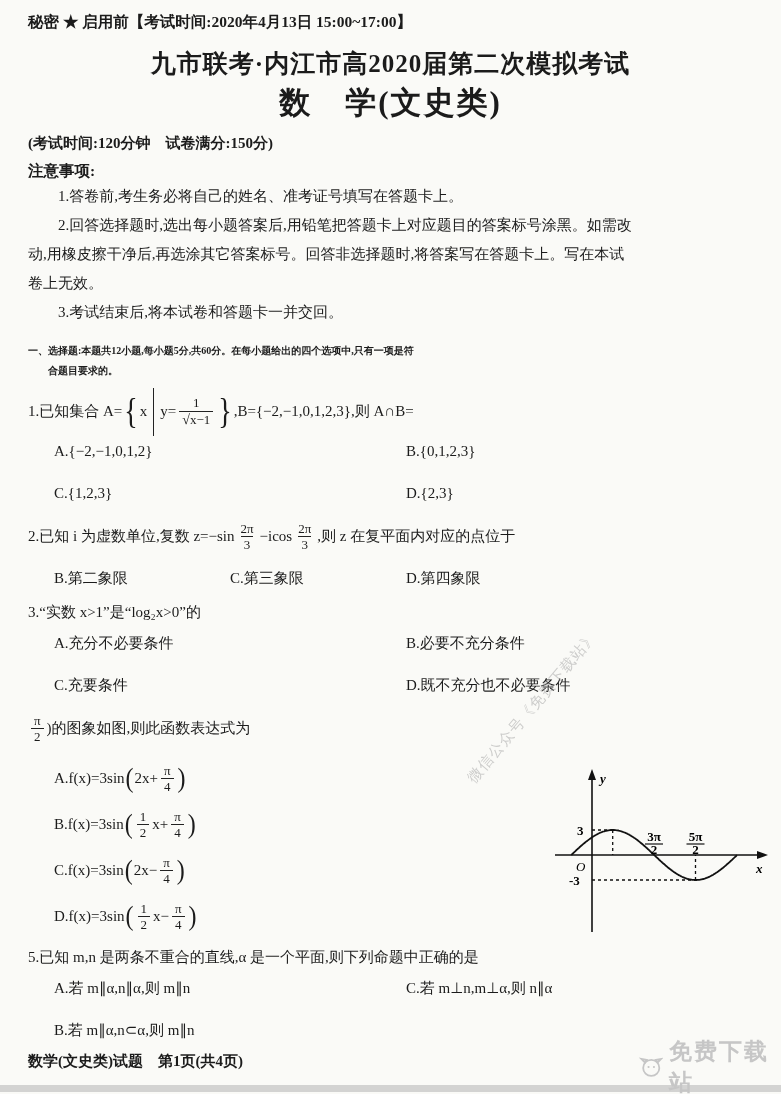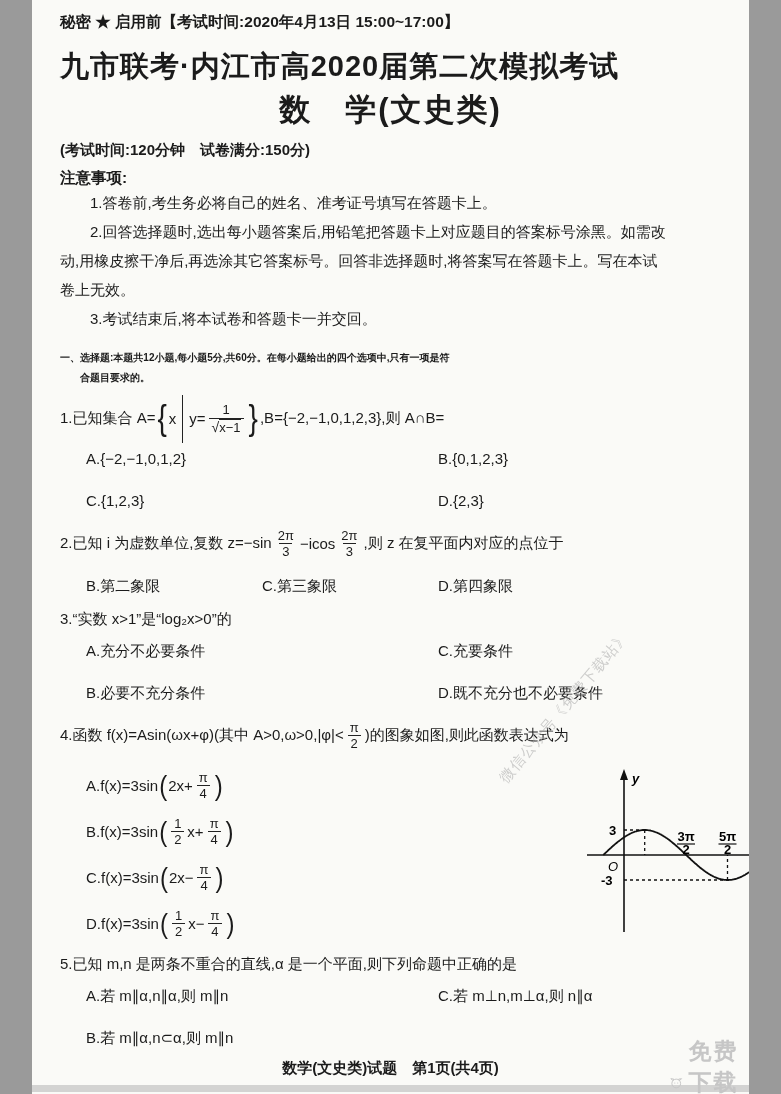--- a/index.html
+++ b/index.html
@@ -1,21 +1,21 @@
 <!DOCTYPE html>
 <html><head>
 <meta charset="utf-8">
 <style>
   html,body{margin:0;padding:0;background:#9a9a9a;}
-  .page{position:relative;width:717px;height:1094px;margin:0 auto;background:#fafaf7;
-        font-family:Liberation Sans, sans-serif;color:#1b1b1b;
+  .page{position:relative;width:781px;height:1094px;margin:0 auto;background:#fafaf7;
+        font-family:Liberation Serif, serif;color:#1b1b1b;
         font-size:15px;overflow:hidden;}
   .content{padding:0 28px;}
   .secret{font-weight:700;font-size:15.5px;padding-top:12px;}
-  .title1{text-align:left;font-weight:700;font-size:29px;margin-top:14px;letter-spacing:1px;}
+  .title1{text-align:center;font-weight:700;font-size:25px;margin-top:14px;letter-spacing:1px;}
   .title2{text-align:center;font-weight:700;font-size:31px;margin-top:2px;letter-spacing:2px;}
   .exam-info{font-weight:700;font-size:15px;margin-top:10px;}
   .notice-head{font-weight:700;font-size:15.5px;margin-top:8px;}
   .nline{line-height:1.93;}
   .indent{text-indent:2em;}
   .section-head{font-weight:700;font-size:10px;margin-top:14px;line-height:2.05;}
   .section-head .l2{padding-left:2em;}
   .stem{margin-top:6px;display:flex;align-items:center;min-height:30px;}
   .stem.tall{min-height:48px;}
   .frac{display:inline-flex;flex-direction:column;align-items:center;font-size:13px;
@@ -25,21 +25,21 @@
   .sqrt-sign{font-size:14px;}
   .rad{border-top:1.5px solid #222;}
   .brace{font-size:28px;font-weight:400;display:inline-block;transform:scaleY(1.25);margin:0 2px;}
   .paren{font-size:24px;font-weight:400;display:inline-block;transform:scaleY(1.15);margin:0 1px;}
   .vbar{width:0;border-left:1.5px solid #222;align-self:stretch;margin:0 6px;}
   .opts2{margin-top:2px;padding-left:26px;display:grid;grid-template-columns:352px 1fr;
          row-gap:15px;line-height:1.8;}
   .opts4{margin-top:4px;padding-left:26px;display:grid;
          grid-template-columns:176px 176px 176px 1fr;line-height:1.8;}
   .q4opt{display:flex;align-items:center;margin-top:6px;padding-left:26px;min-height:40px;}
-  .footer{text-align:center;font-weight:700;font-size:15px;margin-top:8px;}
+  .footer{text-align:left;font-weight:700;font-size:15px;margin-top:8px;}
   .graph-box{position:absolute;left:552px;top:760px;}
   .graph-box svg text{font-size:13px;}
   .wm-diag{position:absolute;left:478px;top:768px;transform:rotate(-50deg);
            transform-origin:left bottom;color:#a9a9a9;opacity:.55;font-size:15px;
            letter-spacing:1px;white-space:nowrap;}
   .wm-corner{position:absolute;left:636px;top:1036px;display:flex;align-items:center;gap:6px;
              color:#c6c6c6;font-size:23px;font-weight:700;letter-spacing:2px;}
   .bottom-strip{position:absolute;left:0;right:0;bottom:2px;height:7px;background:#c6c6c6;
                 opacity:.75;}
 </style>
@@ -104,27 +104,26 @@
       <span>B.第二象限</span>
       <span>C.第三象限</span>
       <span>D.第四象限</span>
     </div>
 
     <div class="stem">
       <span>3.“实数 x&gt;1”是“log₂x&gt;0”的</span>
     </div>
     <div class="opts2">
       <span>A.充分不必要条件</span>
+      <span>B.必要不充分条件</span>
       <span>C.充要条件</span>
-      <span>B.必要不充分条件</span>
       <span>D.既不充分也不必要条件</span>
     </div>
 
     <div class="stem tall">
-      <span>4.函数 f(x)=Asin(ωx+φ)(其中 A&gt;0,ω&gt;0,|φ|&lt;</span>
       <span class="frac">
         <span class="num">π</span>
         <span class="den">2</span>
       </span>
       <span>)的图象如图,则此函数表达式为</span>
     </div>
 
     <div class="q4opt">
       <span>A.</span>
       <span>f(x)=3sin</span>

